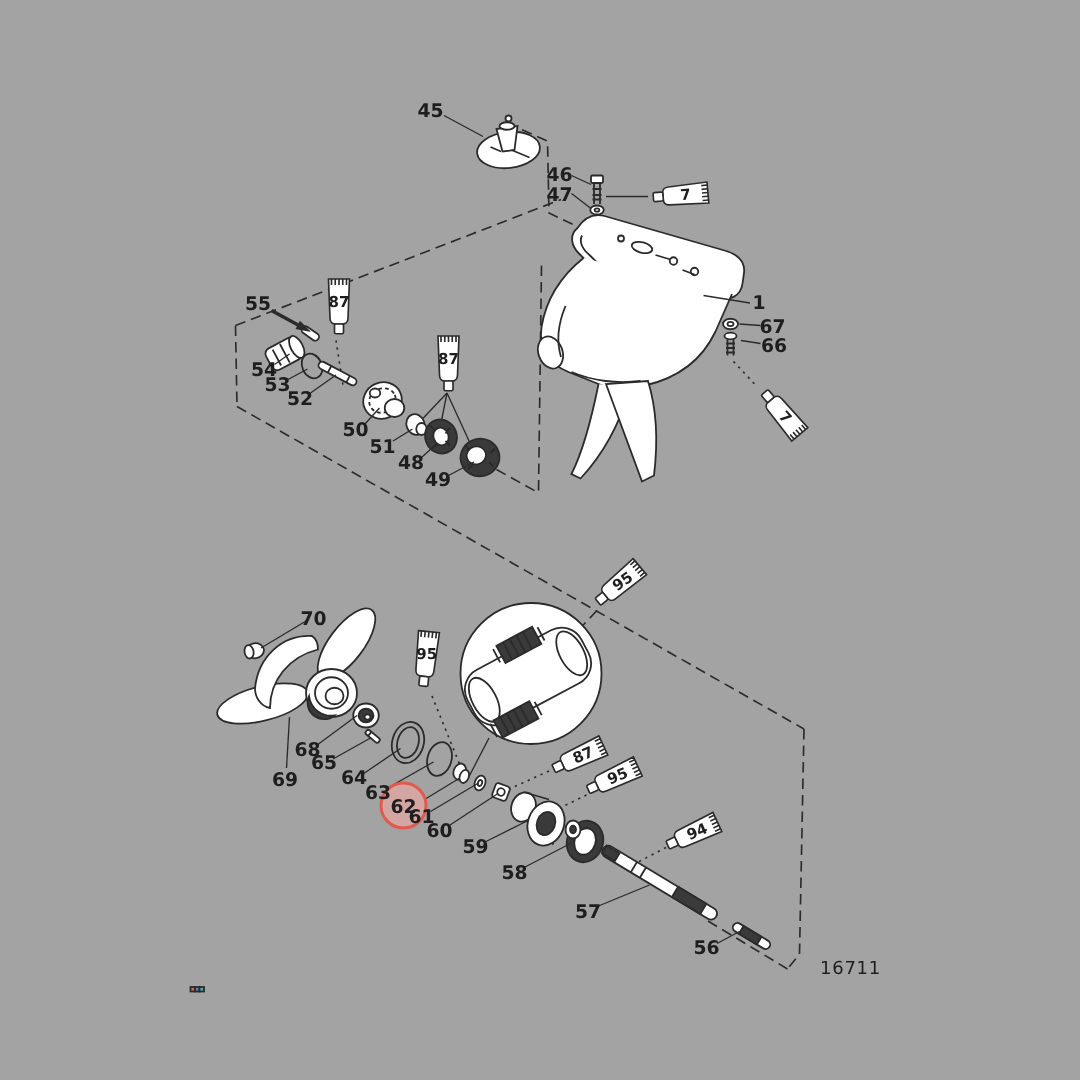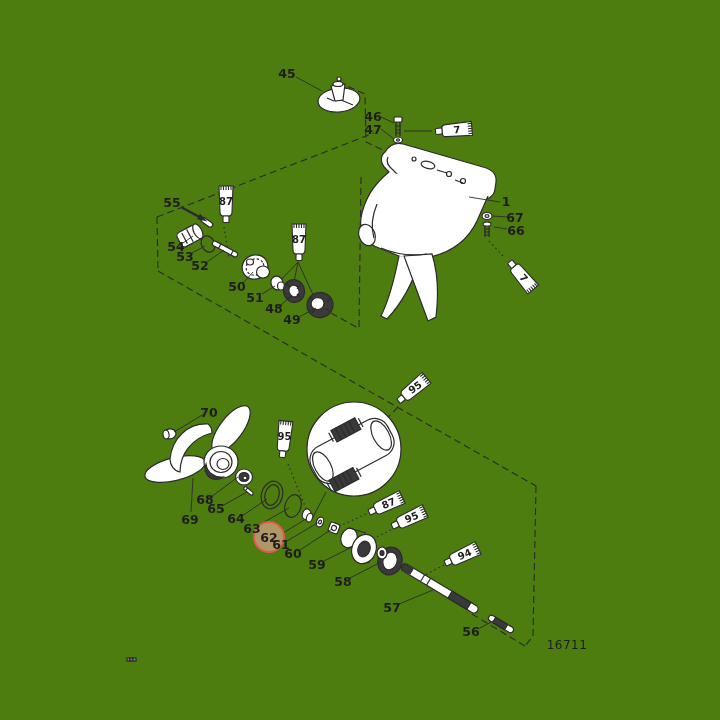--- a/index.html
+++ b/index.html
@@ -1,16 +1,16 @@
 <!DOCTYPE html>
 <html><head>
 <meta charset="utf-8">
 <style>
   html,body{margin:0;padding:0;background:#fff;}
-  .canvas{position:relative;width:720px;height:720px;background:#4d7c0f;overflow:hidden;
+  .canvas{position:relative;width:720px;height:720px;background:#a3a3a3;overflow:hidden;
           font-family:"DejaVu Sans", sans-serif;}
   svg{position:absolute;left:0;top:0;}
   .art path,.art ellipse,.art rect,.art circle,.art line,.art polygon{stroke:#2b2b2b;stroke-width:1.2;}
   .callout-text{font-family:"DejaVu Sans", sans-serif;font-weight:bold;font-size:12.5px;fill:#1e1e1e;cursor:pointer;}
   .tube-label{font-family:"DejaVu Sans", sans-serif;font-weight:bold;font-size:10px;fill:#1e1e1e;}
   .drawing-number{font-family:"DejaVu Sans", sans-serif;font-size:12px;fill:#1e1e1e;letter-spacing:.5px;}
 </style>
 </head>
 <body>
 

